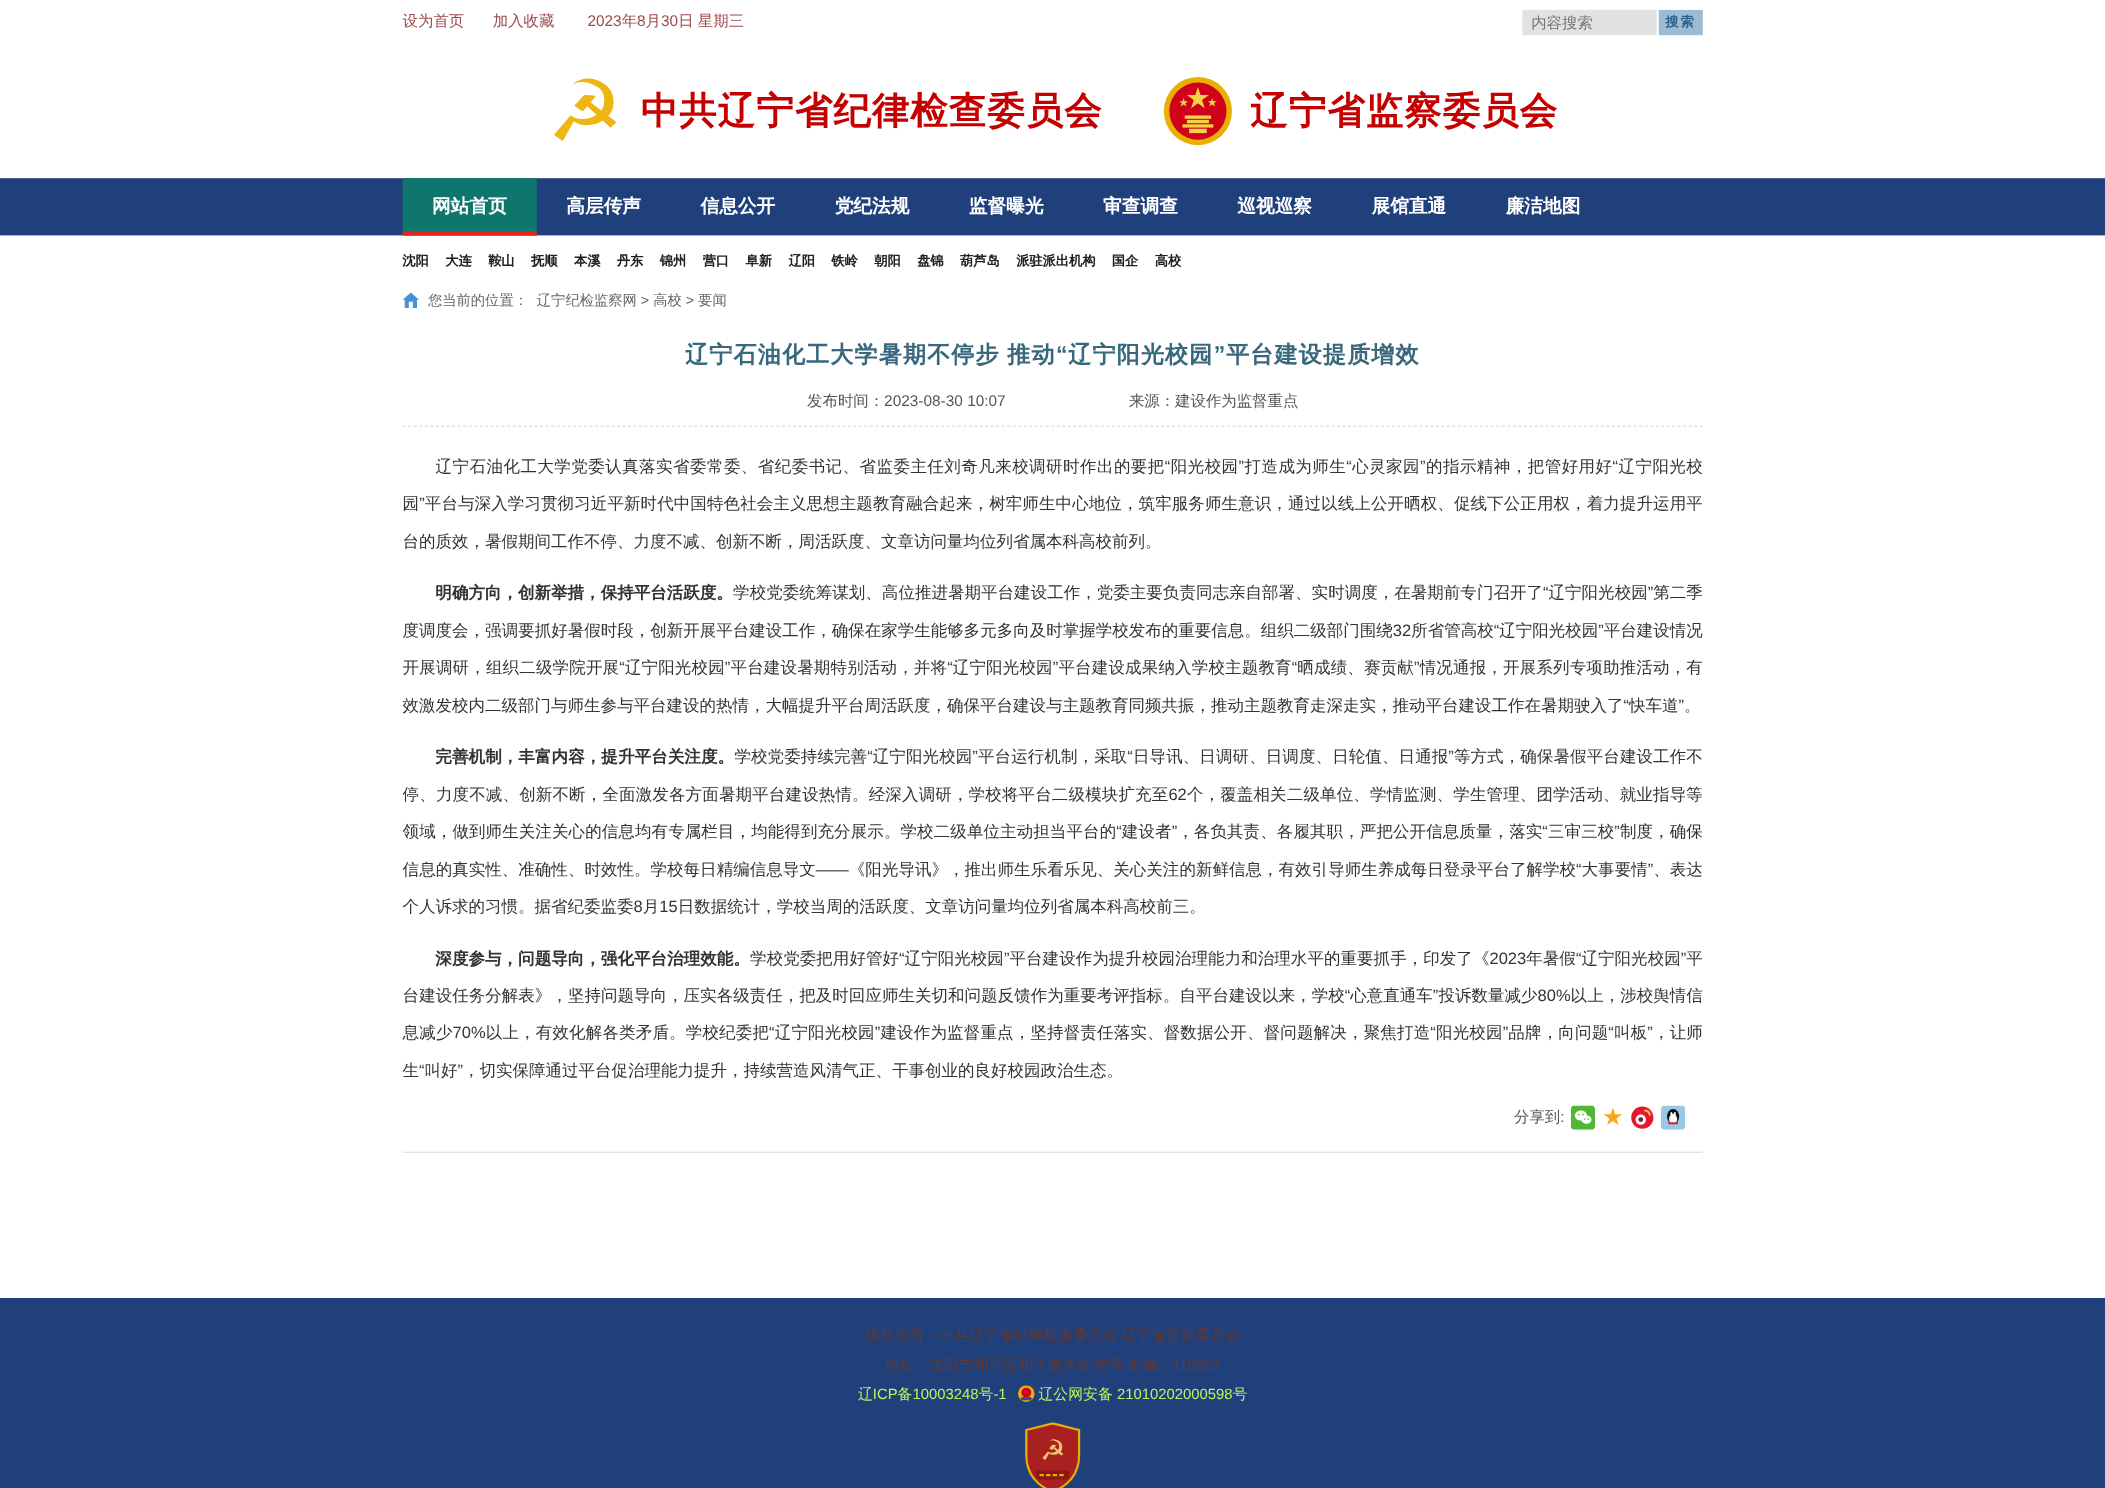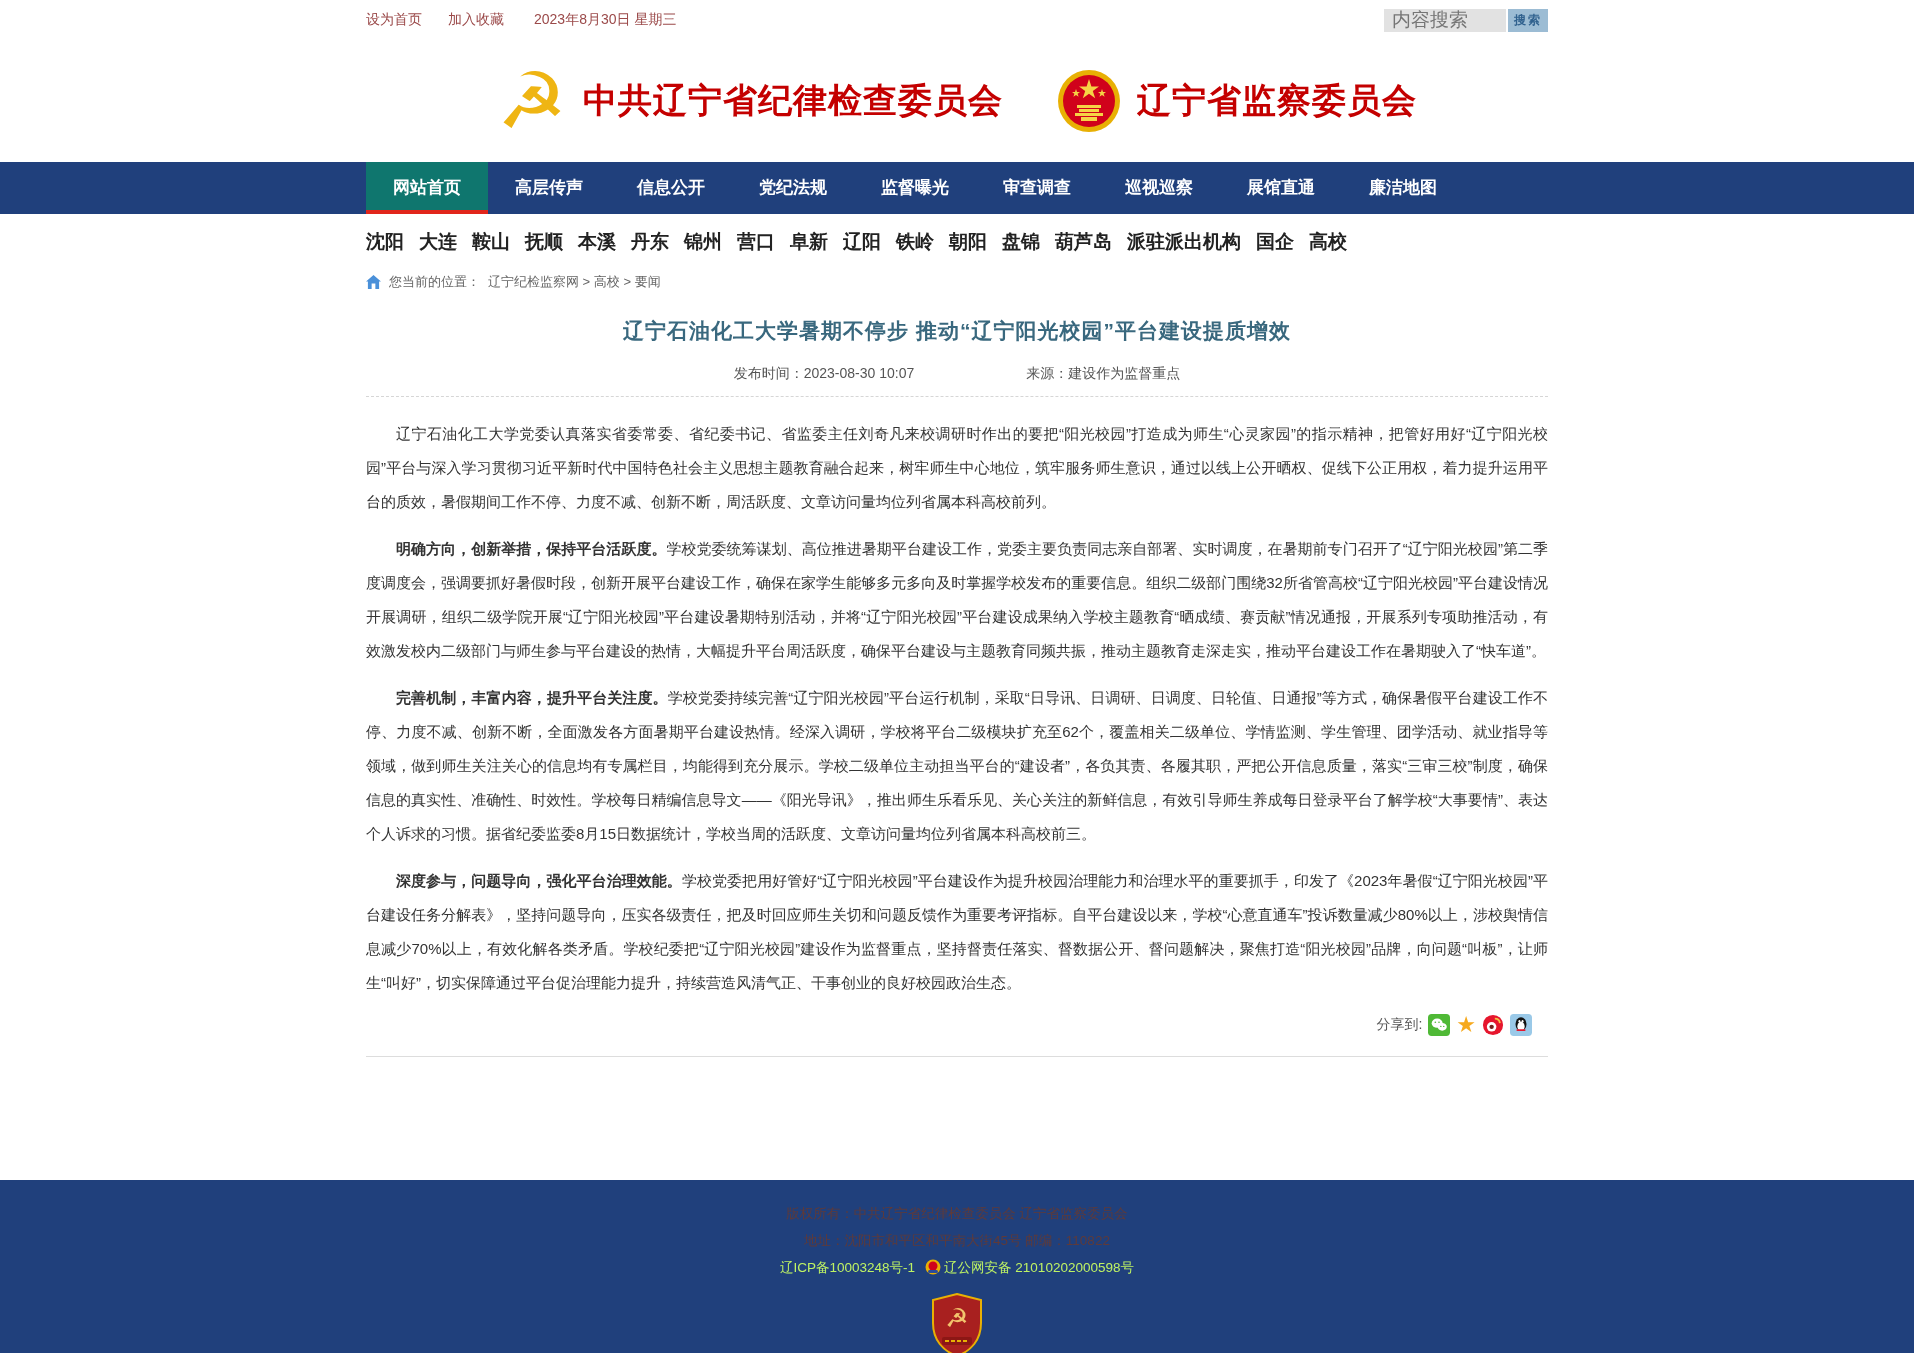--- a/index.html
+++ b/index.html
@@ -9,42 +9,42 @@
   .container { width:1182px; margin:0 auto; }
 
   
   .topbar { height:40px; }
   .topbar-inner { display:flex; align-items:center; height:40px; }
   .topbar-links { display:flex; gap:26px; font-size:14px; color:#9b4a4a; }
   .topbar-links a { color:#9b4a4a; text-decoration:none; cursor:pointer; }
   .topbar-date { margin-left:30px; font-size:14px; color:#9b4a4a; }
   .topbar-search { margin-left:auto; display:flex; align-items:center; }
   .search-input { width:122px; height:23px; background:#e2e2e2; border:none; outline:none;
-    font-size:19px; color:#404040; padding:0 8px; font-family:inherit; }
+    font-size:14px; color:#404040; padding:0 8px; font-family:inherit; }
   .search-btn { width:40px; height:23px; margin-left:2px; background:#9cbcd4; border:none;
     color:#30618e; font-size:12px; font-weight:bold; cursor:pointer; font-family:inherit; letter-spacing:2px; }
 
   
   .header { height:122px; display:flex; align-items:center; justify-content:center; gap:54px; }
   .brand { display:flex; align-items:center; gap:16px; }
   .party-emblem { font-size:78px; line-height:78px; color:#efb513; font-weight:normal; }
   .brand-title { font-size:34px; font-weight:bold; color:#c40000; letter-spacing:1px; }
   .nat-emblem { width:64px; height:64px; }
 
   
   .nav { height:52px; background:#20407c; }
   .nav-inner { display:flex; height:52px; }
   .nav-item { position:relative; display:block; padding:0 27px; line-height:52px; color:#fff;
     font-size:17px; font-weight:bold; text-decoration:none; cursor:pointer; white-space:nowrap; }
   .nav-item.active { background:#0f766e; }
   .nav-item.active::after { content:""; position:absolute; left:0; right:0; bottom:0; height:4px; background:#e1251b; }
 
   
   .subnav { padding:15px 0 10px; }
-  .subnav-inner { display:flex; flex-wrap:wrap; gap:15px; font-size:19px; font-weight:bold; color:#222; }
+  .subnav-inner { display:flex; flex-wrap:wrap; gap:15px; font-size:12px; font-weight:bold; color:#222; }
   .city-link { color:#222; text-decoration:none; cursor:pointer; white-space:nowrap; }
 
   
   .breadcrumb { padding:8px 0 4px; display:flex; align-items:center; gap:8px;
     font-size:13px; color:#666; }
   .home-icon { width:15px; height:14px; display:inline-block; }
   .crumb-trail { color:#666; cursor:pointer; }
 
   
   .article { margin-top:22px; }

